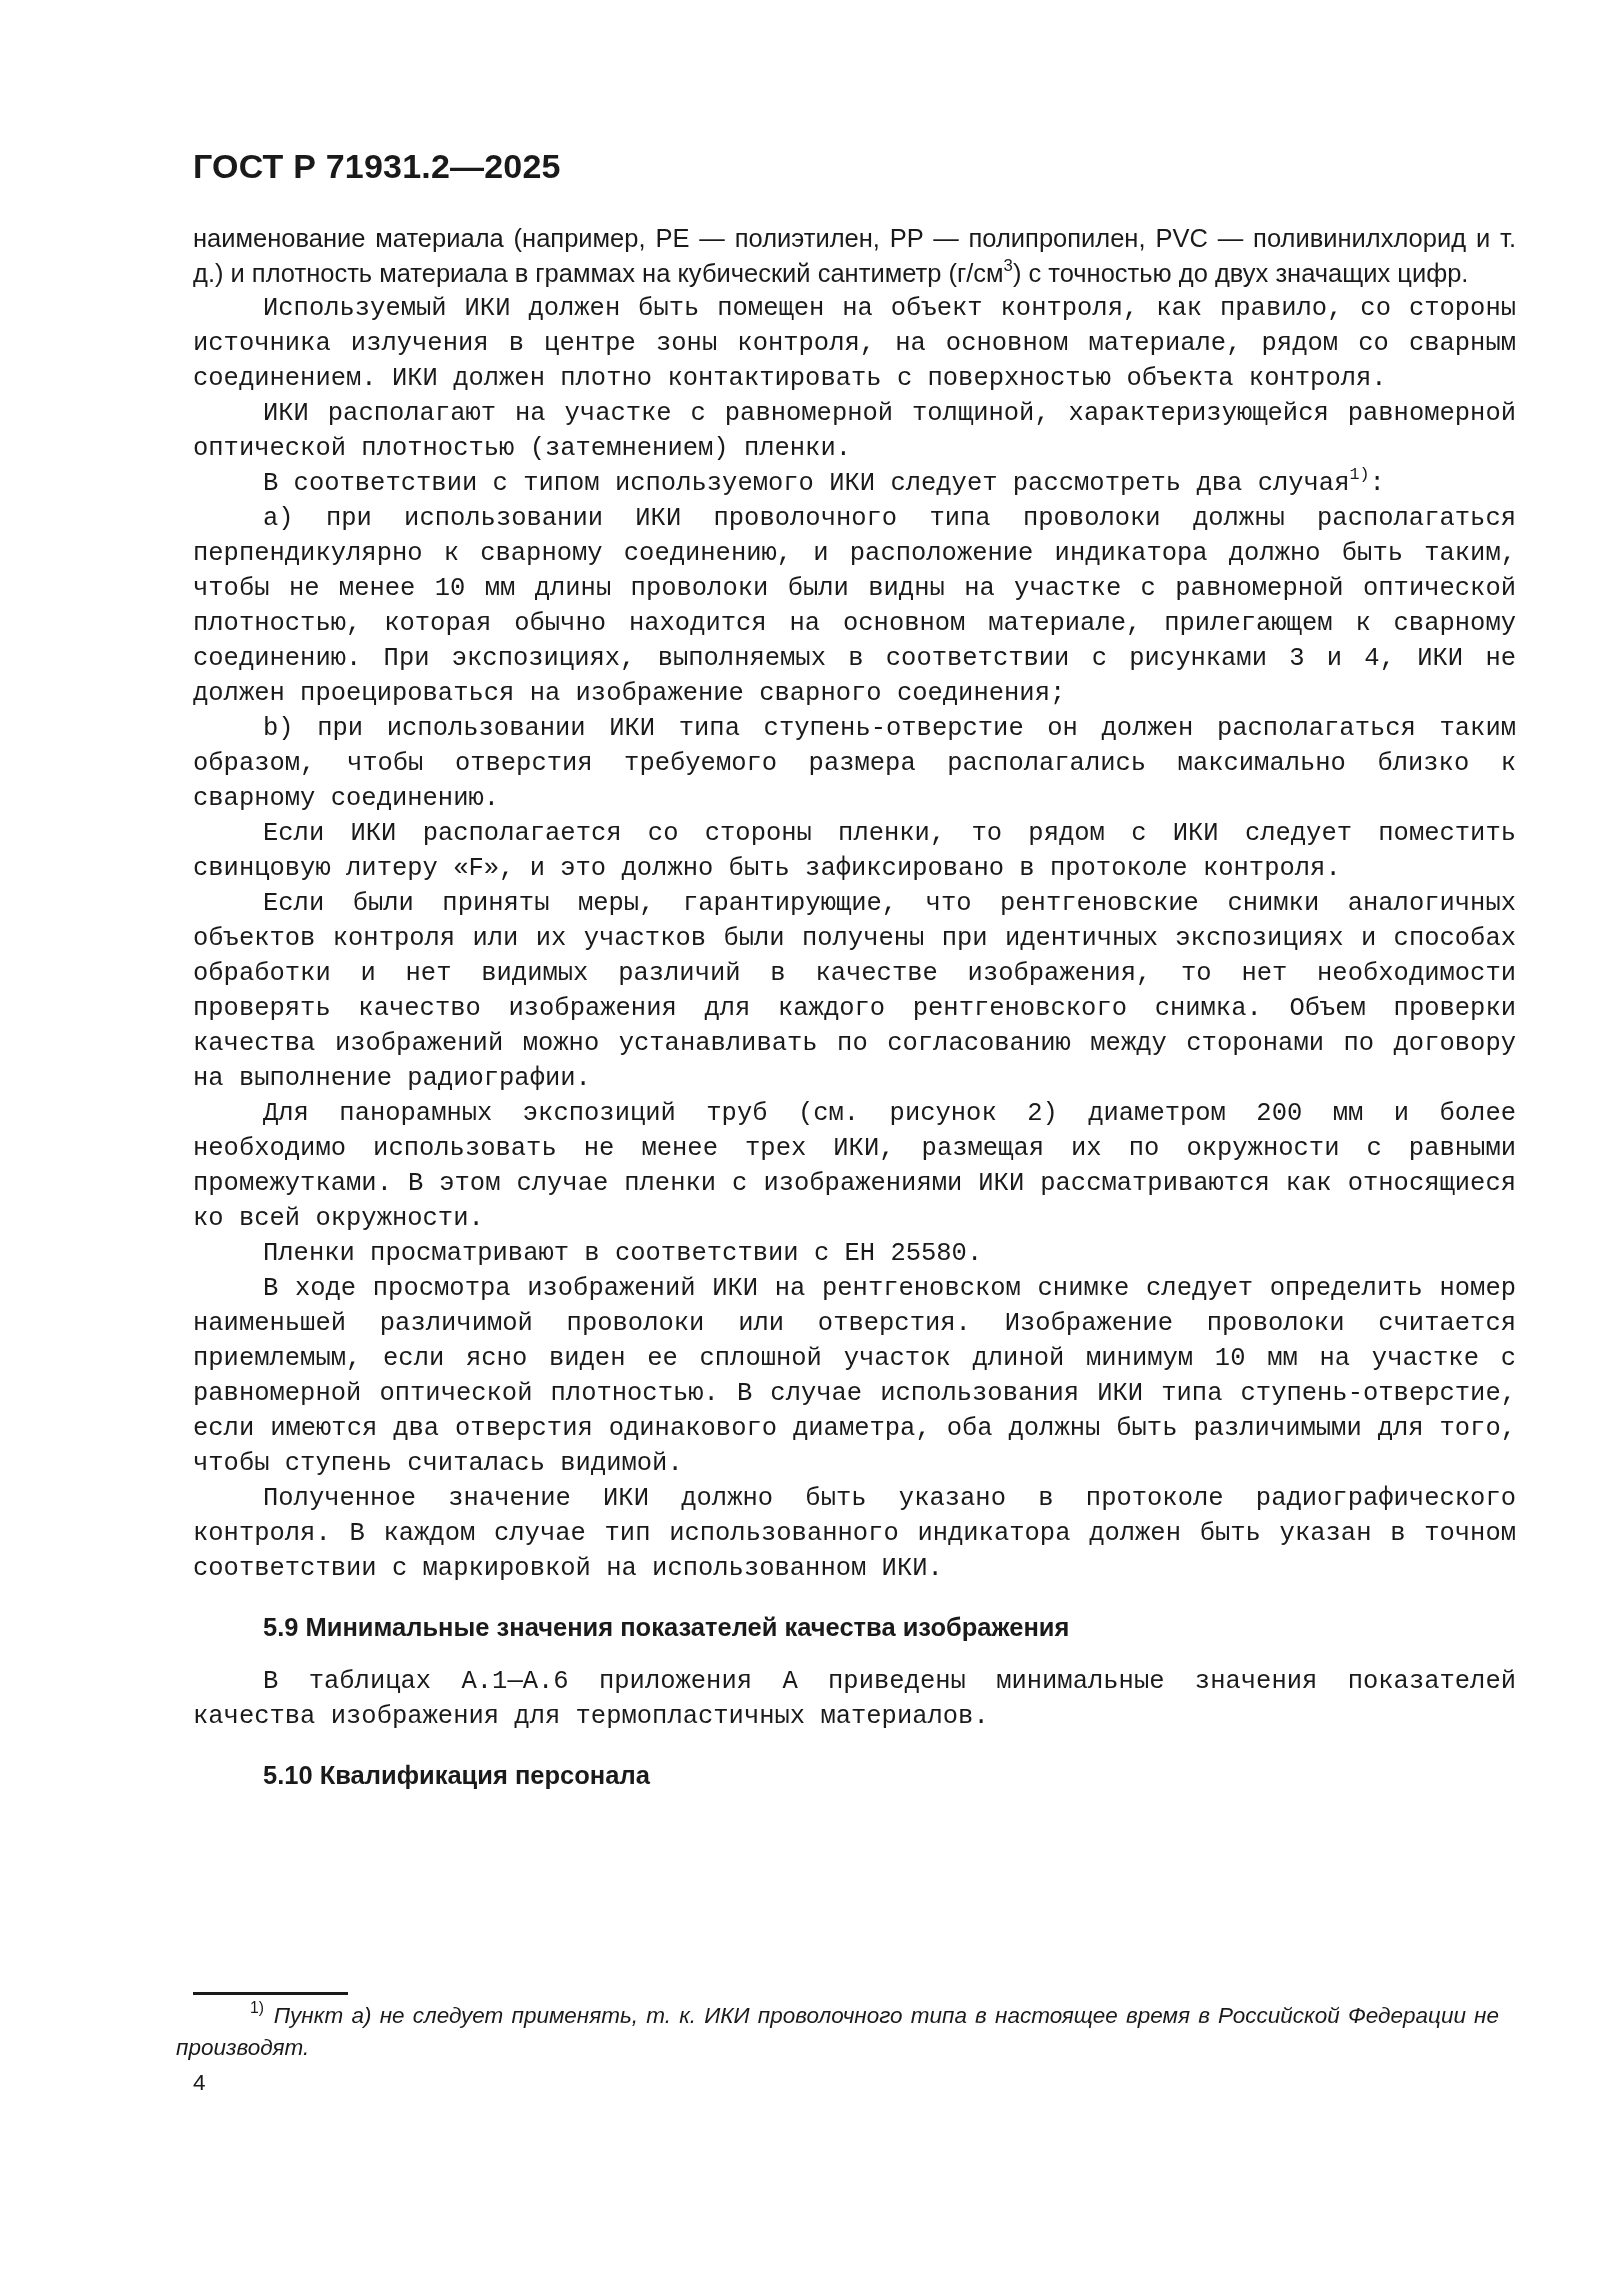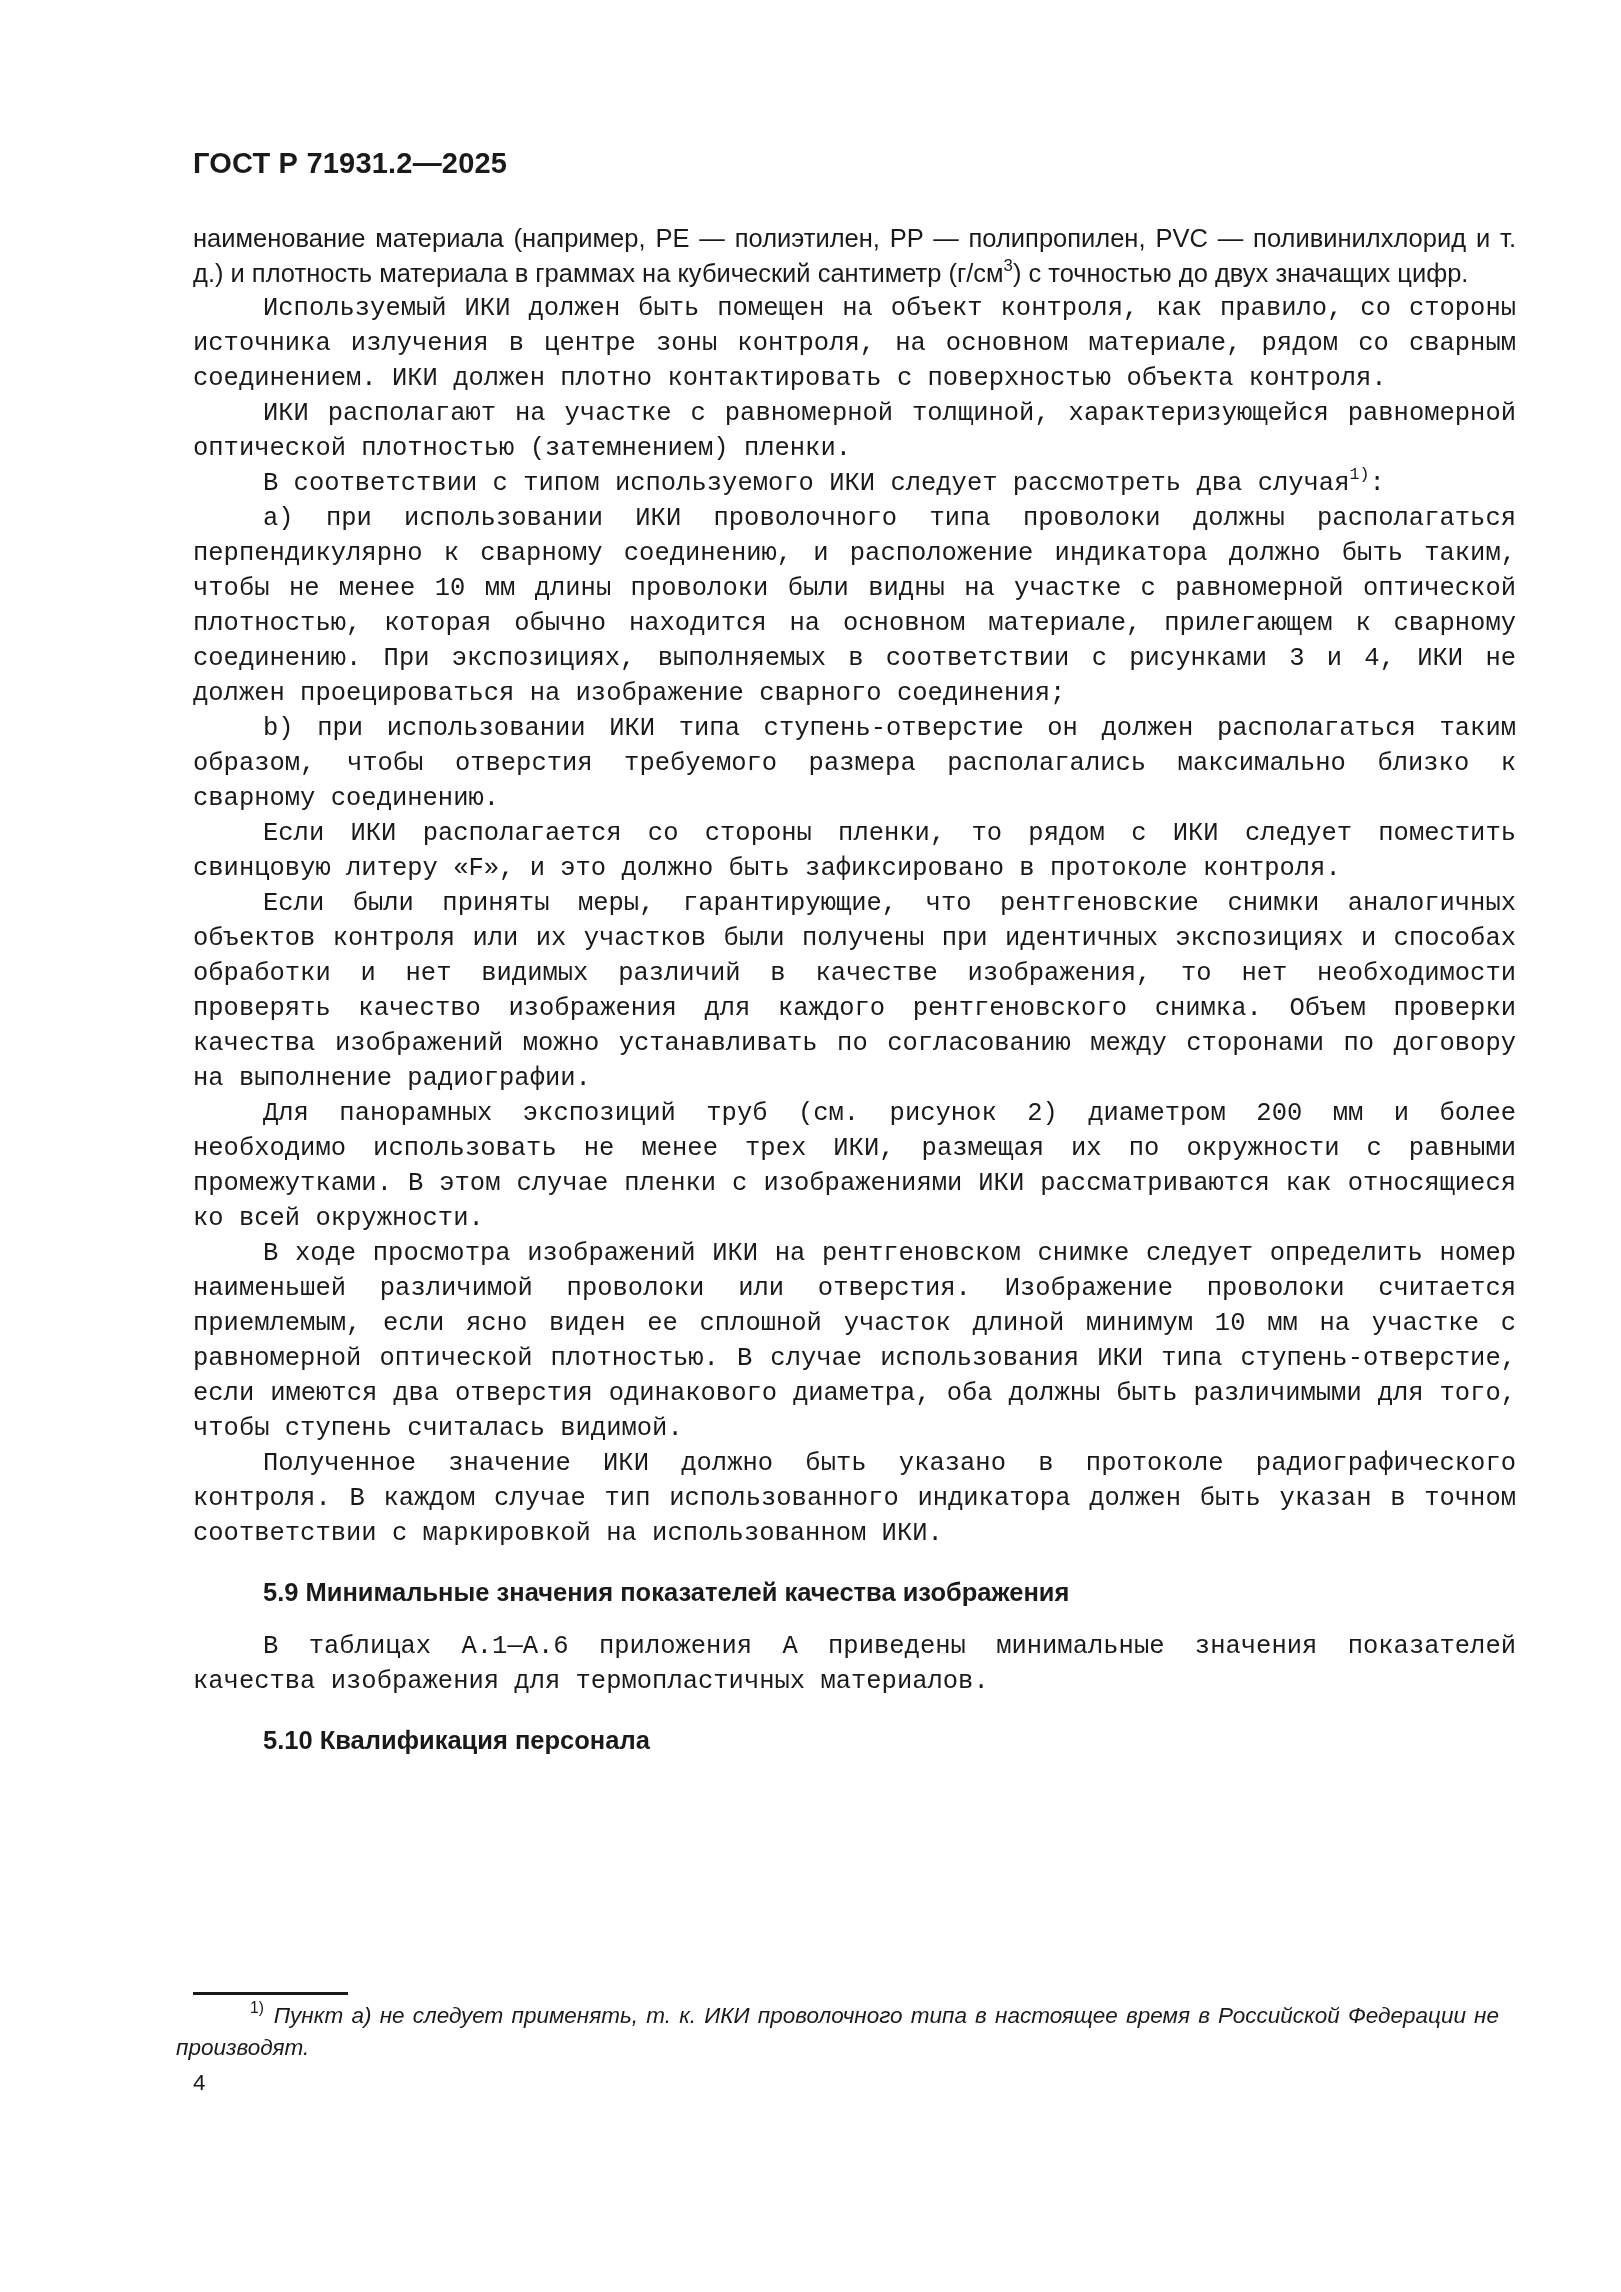--- a/index.html
+++ b/index.html
@@ -1,18 +1,18 @@
 <!DOCTYPE html>
 <html><head>
 <meta charset="utf-8">
 <style>
   html, body { margin: 0; padding: 0; background: #ffffff; }
   body { width: 1621px; height: 2293px; position: relative; overflow: hidden;
          font-family: "Liberation Sans", sans-serif; color: #1a1a1a; }
-  .page-header { position: absolute; left: 193px; top: 147px; font-size: 29px; font-weight: bold; letter-spacing: 0.2px; }
+  .page-header { position: absolute; left: 193px; top: 147px; font-size: 34px; font-weight: bold; letter-spacing: 0.2px; }
   .content { position: absolute; left: 193px; top: 221px; width: 1323px; font-size: 25.5px; line-height: 35px; }
   .p { margin: 0; text-align: justify; text-align-last: left; }
   .ind { text-indent: 70px; font-family: Liberation Mono, monospace; }
   .h { margin: 23.5px 0 19.6px 0; font-weight: bold; text-indent: 70px; line-height: 35px; }
   .sup { font-size: 16.7px; vertical-align: 10.8px; line-height: 0; }
   .fn-rule { position: absolute; left: 193px; top: 1992px; width: 155px; height: 2.9px; background: #1a1a1a; }
   .footnote { position: absolute; left: 176px; top: 2000px; width: 1323px; font-size: 22.5px; line-height: 32px; font-style: italic; text-align: justify; text-indent: 74px; }
   .footnote .fn-mark { font-style: normal; font-size: 15.7px; vertical-align: 9.8px; line-height: 0; margin-right: 9.8px; }
   .page-number { position: absolute; left: 193px; top: 2070px; font-size: 22.5px; }
 </style>
@@ -25,20 +25,21 @@
   <p class="p"><span>наименование материала (например, PE — полиэтилен, PP — полипропилен, PVC — поливинилхлорид и т. д.) и плотность материала в граммах на кубический сантиметр (г/см</span><span class="sup">3</span><span>) с точностью до двух значащих цифр.</span></p>
   <p class="p ind">Используемый ИКИ должен быть помещен на объект контроля, как правило, со стороны источника излучения в центре зоны контроля, на основном материале, рядом со сварным соединением. ИКИ должен плотно контактировать с поверхностью объекта контроля.</p>
   <p class="p ind">ИКИ располагают на участке с равномерной толщиной, характеризующейся равномерной оптической плотностью (затемнением) пленки.</p>
   <p class="p ind"><span>В соответствии с типом используемого ИКИ следует рассмотреть два случая</span><span class="sup">1)</span><span>:</span></p>
   <p class="p ind">a)  при использовании ИКИ проволочного типа проволоки должны располагаться перпендикулярно к сварному соединению, и расположение индикатора должно быть таким, чтобы не менее 10 мм длины проволоки были видны на участке с равномерной оптической плотностью, которая обычно находится на основном материале, прилегающем к сварному соединению. При экспозициях, выполняемых в соответствии с рисунками 3 и 4, ИКИ не должен проецироваться на изображение сварного соединения;</p>
   <p class="p ind">b)  при использовании ИКИ типа ступень-отверстие он должен располагаться таким образом, чтобы отверстия требуемого размера располагались максимально близко к сварному соединению.</p>
   <p class="p ind">Если ИКИ располагается со стороны пленки, то рядом с ИКИ следует поместить свинцовую литеру «F», и это должно быть зафиксировано в протоколе контроля.</p>
   <p class="p ind">Если были приняты меры, гарантирующие, что рентгеновские снимки аналогичных объектов контроля или их участков были получены при идентичных экспозициях и способах обработки и нет видимых различий в качестве изображения, то нет необходимости проверять качество изображения для каждого рентгеновского снимка. Объем проверки качества изображений можно устанавливать по согласованию между сторонами по договору на выполнение радиографии.</p>
   <p class="p ind">Для панорамных экспозиций труб (см. рисунок 2) диаметром 200 мм и более необходимо использовать не менее трех ИКИ, размещая их по окружности с равными промежутками. В этом случае пленки с изображениями ИКИ рассматриваются как относящиеся ко всей окружности.</p>
 
+  <p class="p ind">Пленки просматривают в соответствии с ЕН 25580.</p>
   <p class="p ind">В ходе просмотра изображений ИКИ на рентгеновском снимке следует определить номер наименьшей различимой проволоки или отверстия. Изображение проволоки считается приемлемым, если ясно виден ее сплошной участок длиной минимум 10 мм на участке с равномерной оптической плотностью. В случае использования ИКИ типа ступень-отверстие, если имеются два отверстия одинакового диаметра, оба должны быть различимыми для того, чтобы ступень считалась видимой.</p>
   <p class="p ind">Полученное значение ИКИ должно быть указано в протоколе радиографического контроля. В каждом случае тип использованного индикатора должен быть указан в точном соответствии с маркировкой на использованном ИКИ.</p>
 
   <div class="h">5.9  Минимальные значения показателей качества изображения</div>
   <p class="p ind">В таблицах А.1—А.6 приложения А приведены минимальные значения показателей качества изображения для термопластичных материалов.</p>
 
   <div class="h">5.10  Квалификация персонала</div>
 </div>
 
 <div class="fn-rule"></div>

